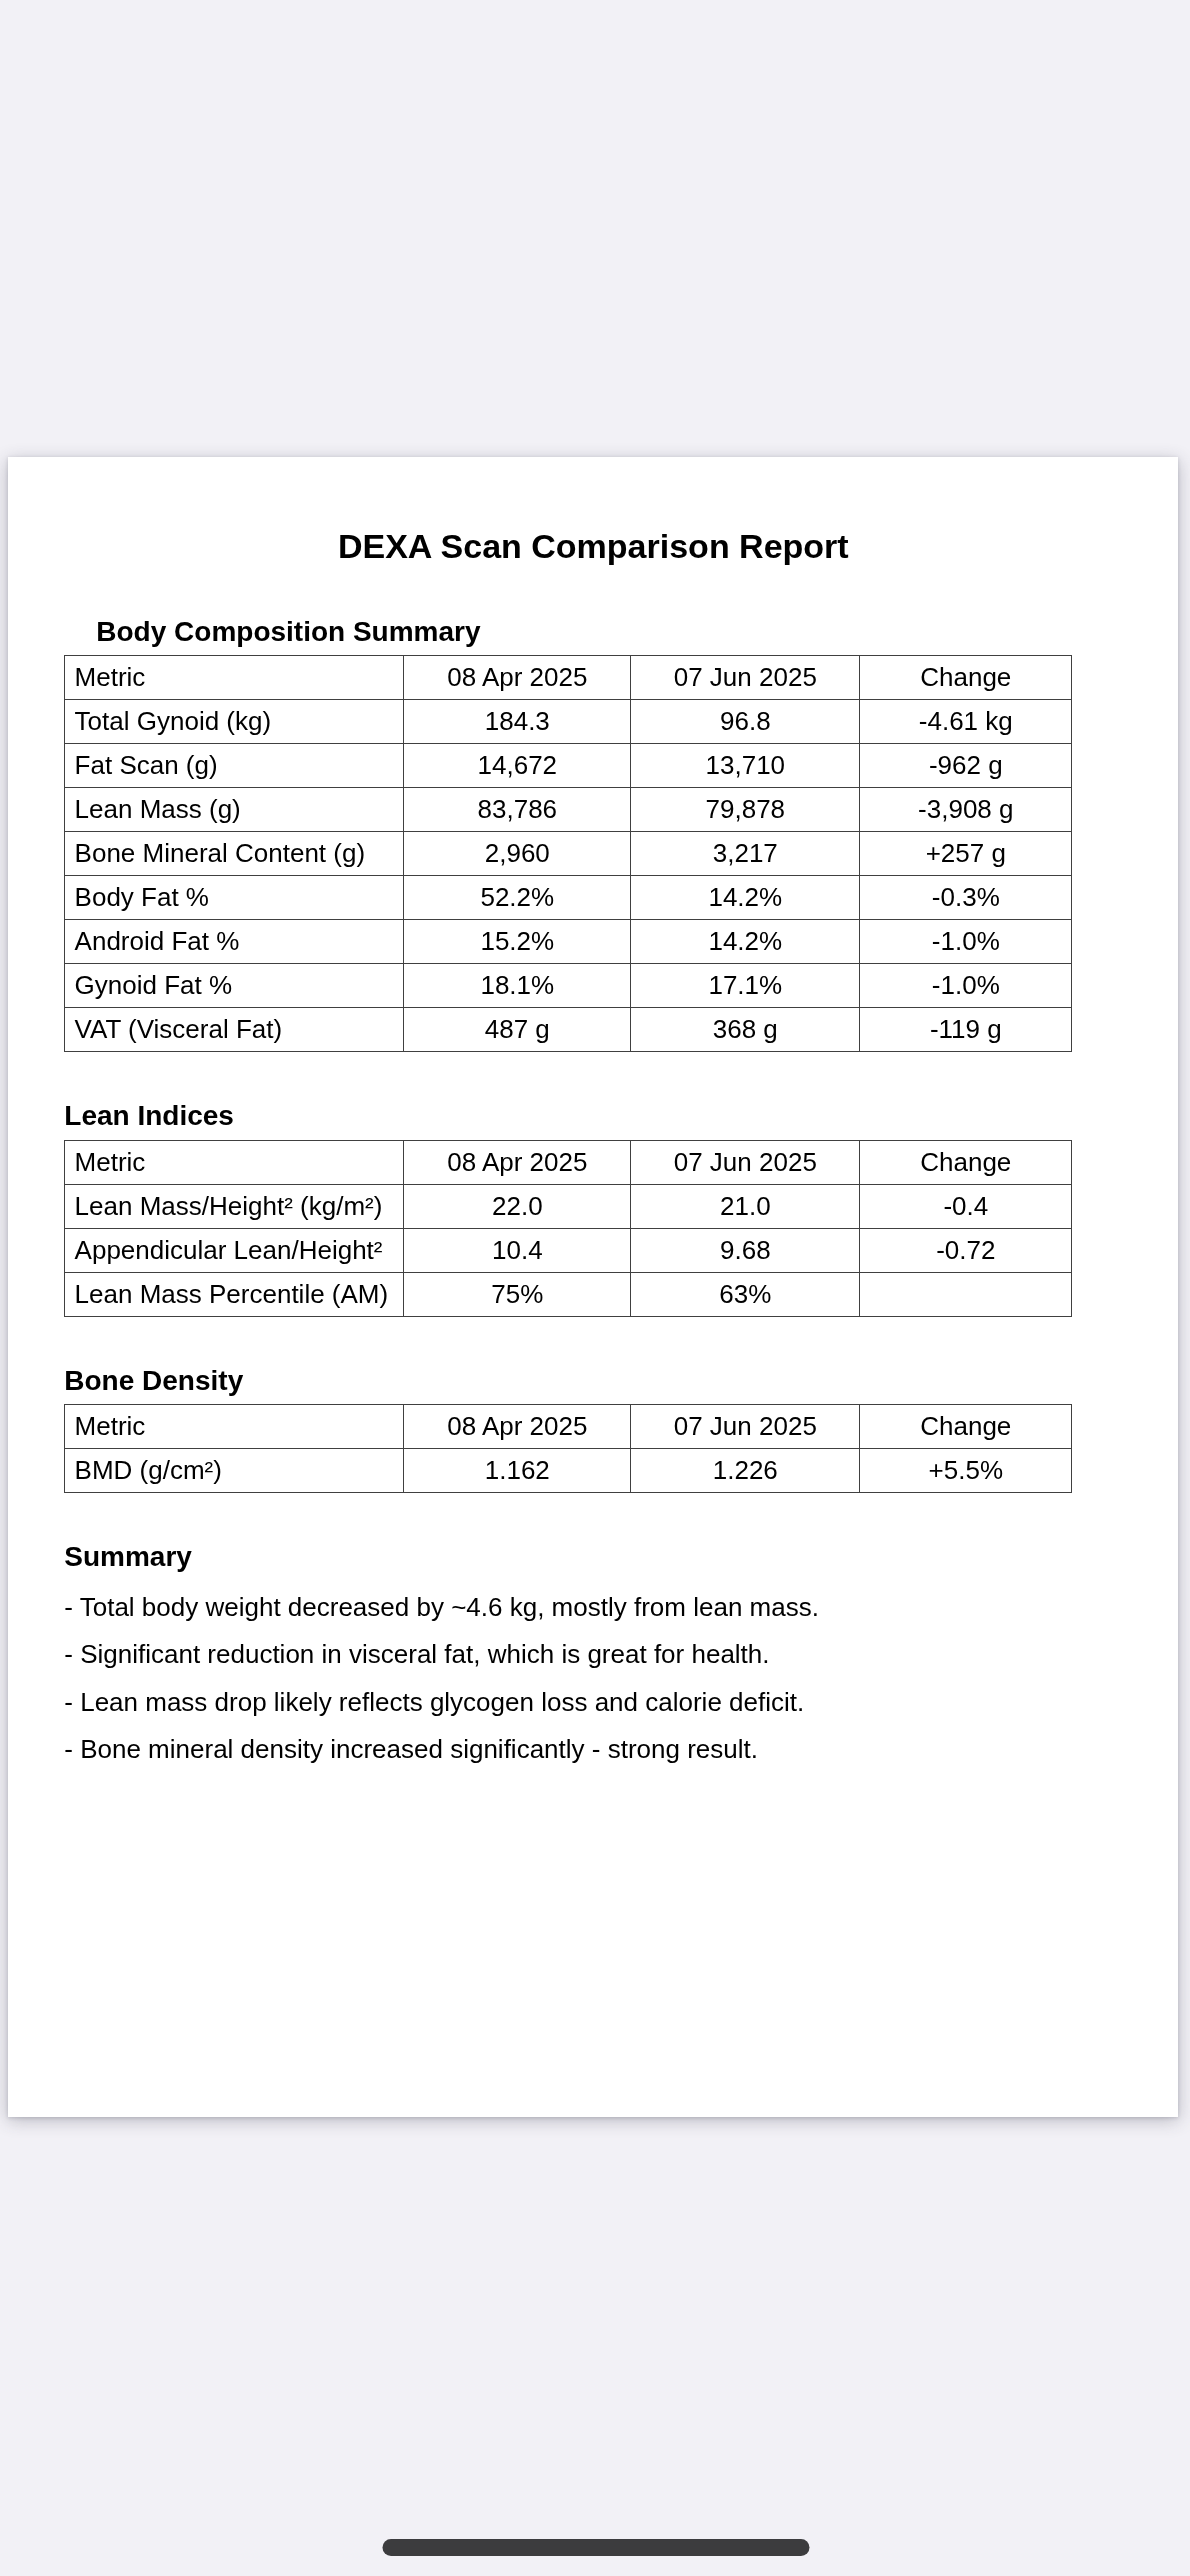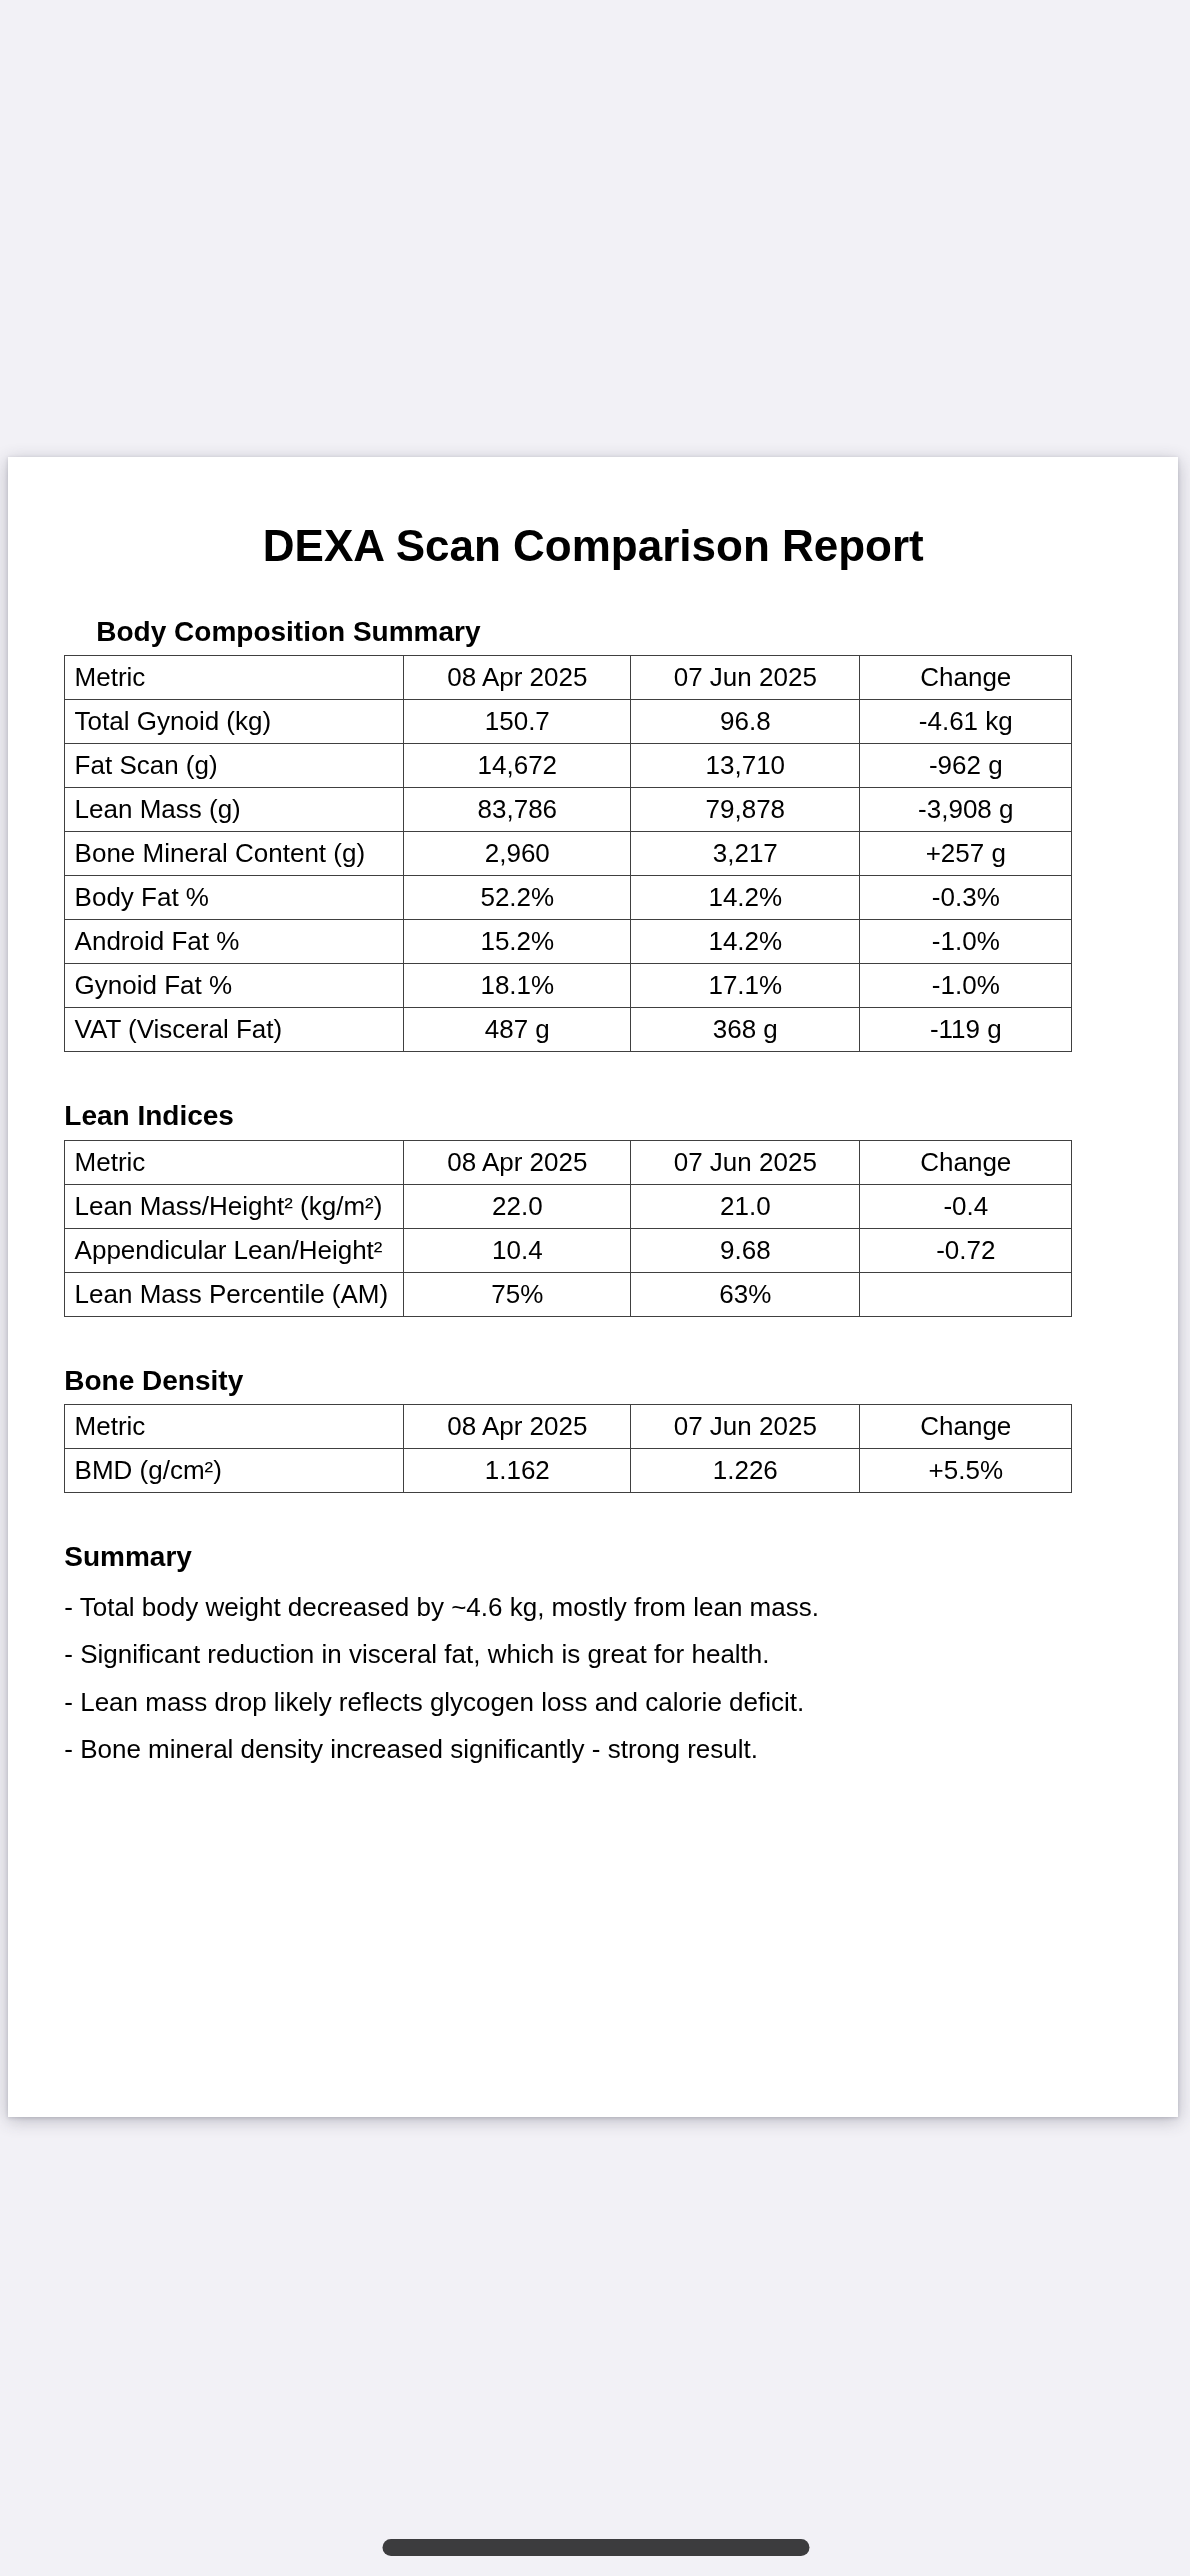--- a/index.html
+++ b/index.html
@@ -21,21 +21,21 @@
     left: 8.3px;
     top: 457px;
     width: 1170px;
     height: 1660px;
     background: #FFFFFF;
     box-shadow: 0 3.7px 16.7px rgba(50, 50, 70, 0.30), 0 0.9px 3.7px rgba(50,50,70,0.18);
     padding: 69px 56px 0 56px;
     color: #000000;
   }
   .report-title {
-    font-size: 44px;
+    font-size: 34px;
     line-height: 40px;
     font-weight: bold;
     text-align: center;
     margin: 0;
     color: #000000;
   }
   .section-heading {
     font-size: 28px;
     line-height: 32px;
     font-weight: bold;
@@ -110,21 +110,21 @@
             <tr>
               <th>Metric</th>
               <th>08 Apr 2025</th>
               <th>07 Jun 2025</th>
               <th>Change</th>
             </tr>
           </thead>
           <tbody>
             <tr>
               <td>Total Gynoid (kg)</td>
-              <td>150.7</td>
+              <td>184.3</td>
               <td>96.8</td>
               <td>-4.61 kg</td>
             </tr>
             <tr>
               <td>Fat Scan (g)</td>
               <td>14,672</td>
               <td>13,710</td>
               <td>-962 g</td>
             </tr>
             <tr>

